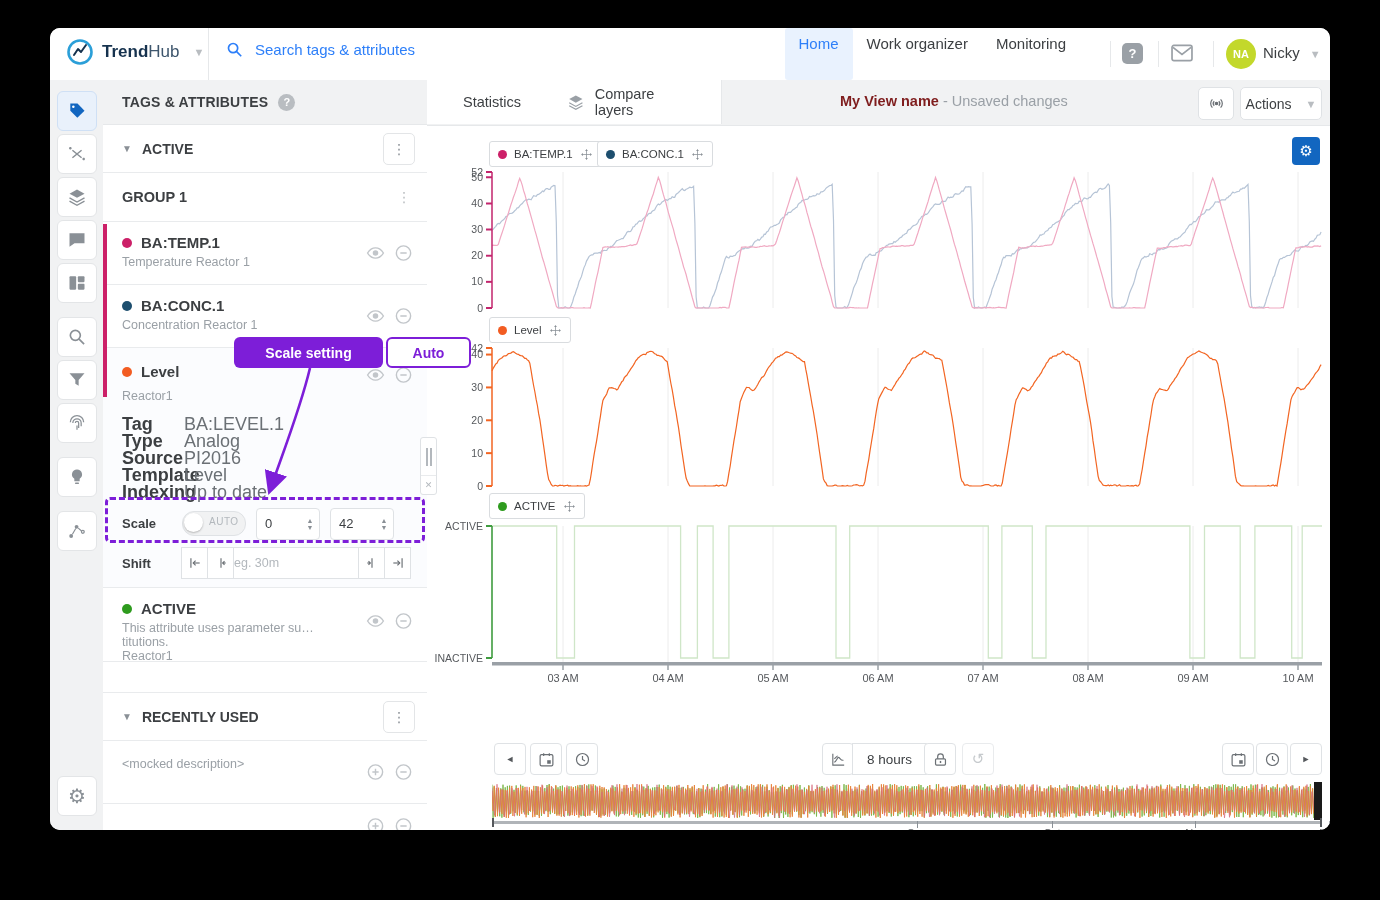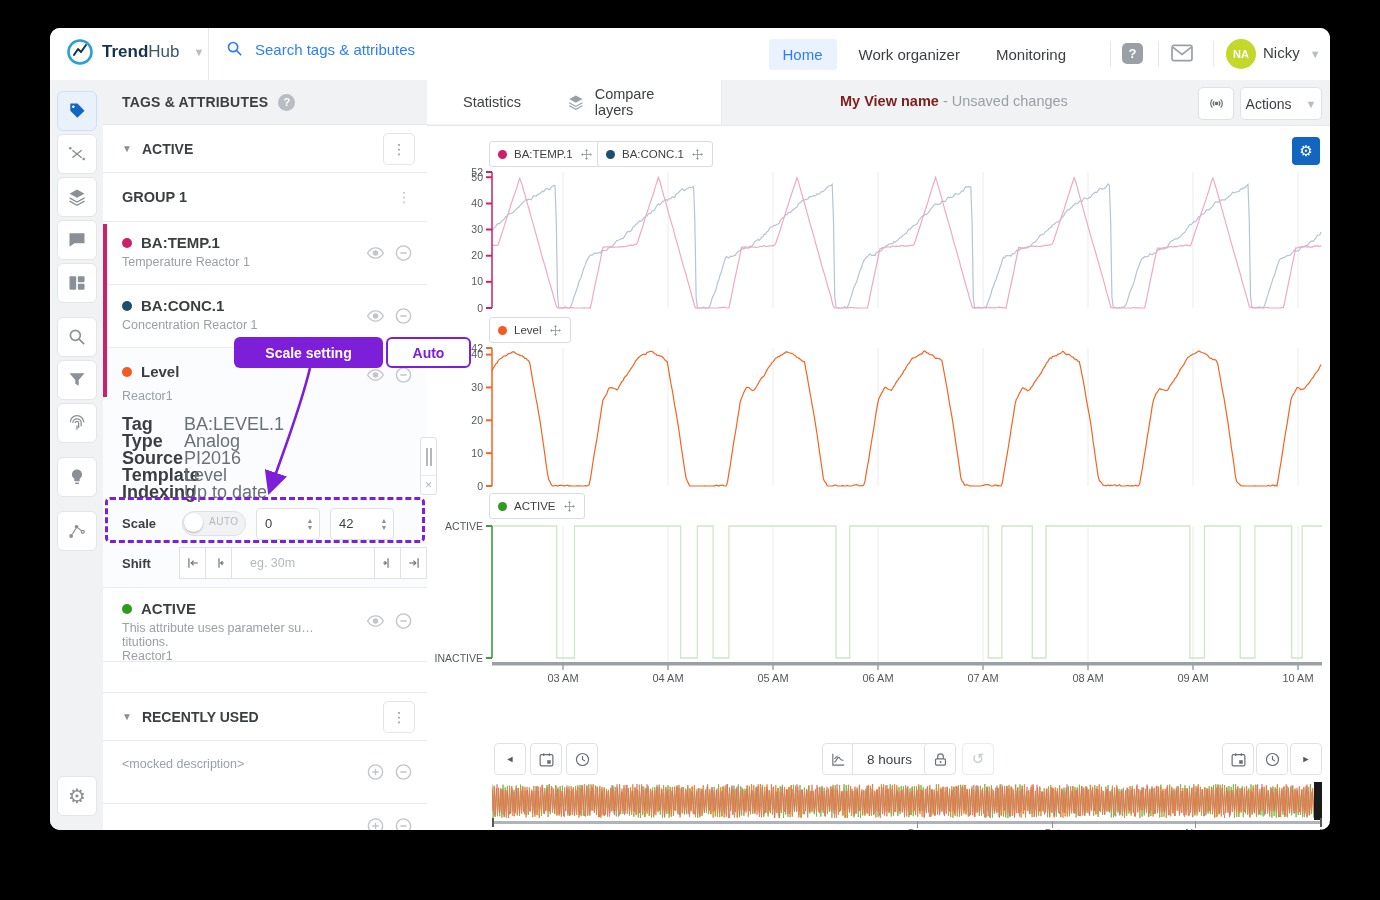--- a/index.html
+++ b/index.html
@@ -6,24 +6,24 @@
   .canvas{position:relative;width:1380px;height:900px;background:#000;font-family:"Liberation Sans",sans-serif;overflow:hidden;}
   .window{position:absolute;left:50px;top:28px;width:1280px;height:802px;background:#fff;border-radius:10px;overflow:hidden;}
   
   .topbar{position:absolute;left:0;top:0;right:0;height:52px;background:#fff;border-bottom:5px solid #7f1d1d;}
   .brand{position:absolute;left:16px;top:10px;display:flex;align-items:center;gap:8px;cursor:pointer;}
   .brand-t{font-size:17px;color:#16324e;}
   .brand-t b{font-weight:700;}
   .brand-t .hub{font-weight:400;color:#3e566d;}
   .caret{color:#b9bdc1;font-size:11px;margin-left:6px;}
   .vdiv{position:absolute;top:0;bottom:0;width:1px;background:#e6e8ea;}
-  .search{position:absolute;left:176px;top:12px;display:flex;align-items:flex-start;gap:10px;}
+  .search{position:absolute;left:176px;top:12px;display:flex;align-items:center;gap:10px;}
   .search input{border:none;outline:none;font-size:15px;color:#2d7ff9;width:300px;font-family:"Liberation Sans",sans-serif;}
   .search input::placeholder{color:#2d7ff9;opacity:1;}
-  .nav{position:absolute;right:250px;top:0;height:52px;display:flex;align-items:center;gap:8px;}
+  .nav{position:absolute;right:250px;top:0;height:52px;display:flex;}
   .nav-item{font-size:15px;color:#3c3f42;padding:7px 14px;border-radius:3px;cursor:pointer;white-space:nowrap;}
   .nav-item.active{color:#2d7ff9;background:#e9f2fe;}
   .helpbtn{position:absolute;left:1072px;top:15px;width:21px;height:21px;border-radius:5px;background:#9aa0a6;color:#fff;font-weight:bold;font-size:13px;display:flex;align-items:center;justify-content:center;cursor:pointer;}
   .mailbtn{position:absolute;left:1120px;top:16px;width:24px;height:19px;color:#9aa0a6;cursor:pointer;}
   .avatar{position:absolute;left:1176px;top:11px;width:30px;height:30px;border-radius:50%;background:#c3d82b;color:#fff;font-size:11px;font-weight:bold;display:flex;align-items:center;justify-content:center;}
   .username{position:absolute;left:1213px;top:16px;font-size:15px;color:#3c3f42;cursor:pointer;}
   
   .rail{position:absolute;left:0;top:52px;bottom:0;width:53px;background:#f1f2f3;border-right:1px solid #e6e8ea;}
   .rail-btn{width:38px;height:38px;margin:0 auto;background:#fff;border:1px solid #e3e5e7;border-radius:6px;display:flex;align-items:center;justify-content:center;color:#8a9096;cursor:pointer;}
   .rail-btn.active{background:#e9f1fb;border-color:#cfe0f5;color:#1266c0;}
@@ -59,21 +59,21 @@
   .knob{position:absolute;left:1px;top:1px;width:19px;height:19px;border-radius:50%;background:#fff;box-shadow:0 1px 2px rgba(0,0,0,.25);}
   .toggle-txt{position:absolute;left:26px;top:4px;font-size:10px;color:#b3b8bd;letter-spacing:.5px;}
   .numwrap{position:relative;margin-left:10px;width:62px;height:30px;border:1px solid #dfe2e5;border-radius:4px;background:#fff;}
   .numwrap input{border:none;outline:none;width:34px;height:28px;padding-left:8px;font-size:13px;color:#3c3f42;background:transparent;font-family:"Liberation Sans",sans-serif;}
   .steps{position:absolute;right:0;top:0;width:18px;height:100%;display:flex;flex-direction:column;align-items:center;justify-content:center;color:#8a9096;font-size:7px;line-height:7px;cursor:pointer;}
   .shift-row{position:absolute;left:0;top:199px;width:100%;display:flex;align-items:center;}
   .shift-label{font-size:13px;font-weight:bold;color:#3c3f42;margin-left:19px;width:60px;}
   .sgrp{display:flex;}
   .sbtn{width:25px;height:30px;border:1px solid #dfe2e5;background:#fff;display:flex;align-items:center;justify-content:center;color:#6b7075;cursor:pointer;margin-left:-1px;}
   .sbtn svg{width:14px;height:14px;}
-  .sinput{width:122px;height:28px;border:1px solid #dfe2e5;margin-left:-1px;padding-left:18px;font-size:12.5px;color:#3c3f42;outline:none;font-family:"Liberation Sans",sans-serif;}
+  .sinput{width:122px;height:28px;border:1px solid #dfe2e5;margin-left:-1px;padding-left:0;font-size:12.5px;color:#3c3f42;outline:none;font-family:"Liberation Sans",sans-serif;}
   .sinput::placeholder{color:#b3b8bd;}
   .spacer{height:30px;border-bottom:1px solid #e9ebed;}
   
   .rs-handle{position:absolute;left:366px;top:385px;width:15px;height:56px;background:#fff;border:1px solid #dfe2e5;border-radius:3px;z-index:5;display:flex;flex-direction:column;}
   .rs-top{flex:1;display:flex;align-items:center;justify-content:center;gap:2px;border-bottom:1px solid #e9ebed;cursor:col-resize;}
   .rs-top i{display:block;width:2px;height:18px;background:#b3b8bd;}
   .rs-x{height:18px;display:flex;align-items:center;justify-content:center;color:#b3b8bd;font-size:9px;cursor:pointer;}
   
   .main{position:absolute;left:377px;top:52px;right:0;bottom:0;background:#fff;}
   .toolbar{position:absolute;left:0;top:0;right:0;height:45px;background:#f1f2f3;border-bottom:1px solid #e6e8ea;}

